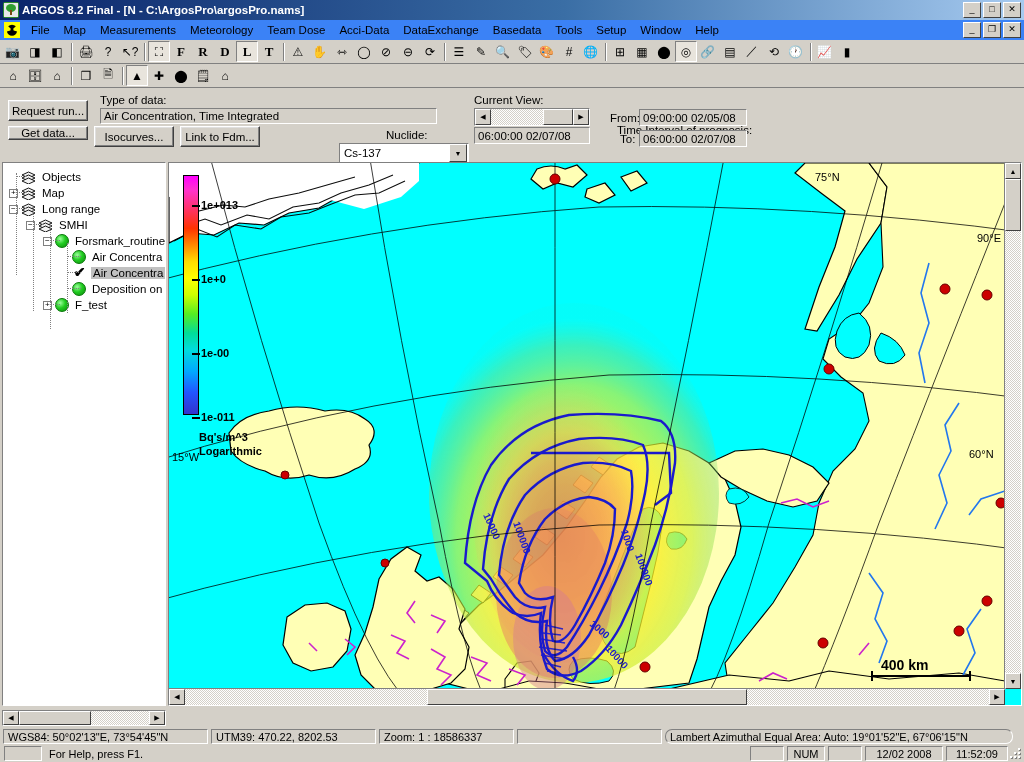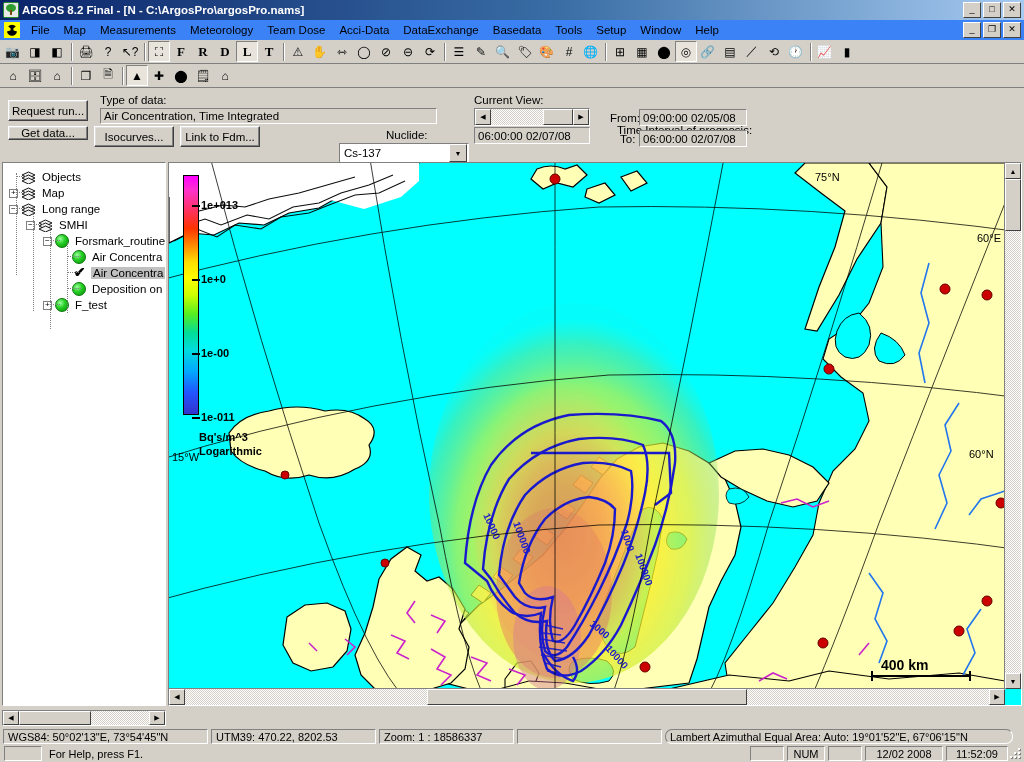--- a/index.html
+++ b/index.html
@@ -718,21 +718,21 @@
               <circle cx="476" cy="504" r="5" fill="#cc0000" stroke="#660000" stroke-width="1"></circle>
               <circle cx="216" cy="400" r="4" fill="#cc0000" stroke="#660000" stroke-width="1"></circle>
               <circle cx="116" cy="312" r="4" fill="#cc0000" stroke="#660000" stroke-width="1"></circle>
               <circle cx="940" cy="128" r="5" fill="#cc0000" stroke="#660000" stroke-width="1"></circle>
             </g>
           </g>
         </svg>
 
         <div id="gratlabels">
             <div class="maplabel" style="left: 646px; top: 8px;">75°N</div>
-            <div class="maplabel" style="left: 808px; top: 69px;">60°E</div>
+            <div class="maplabel" style="left: 808px; top: 69px;">90°E</div>
             <div class="maplabel" style="left: 800px; top: 285px;">60°N</div>
             <div class="maplabel" style="left: 3px; top: 288px;">15°W</div>
             <div class="maplabel" style="left: 164px; top: 524px;">0°W</div>
             <div class="maplabel" style="left: 358px; top: 524px;">15°E</div>
             <div class="maplabel" style="left: 560px; top: 524px;">30°E</div>
             <div class="maplabel" style="left: 740px; top: 524px;">45°E</div>
           </div>
 
         <div class="legend">
           <div class="legendbar"></div>

